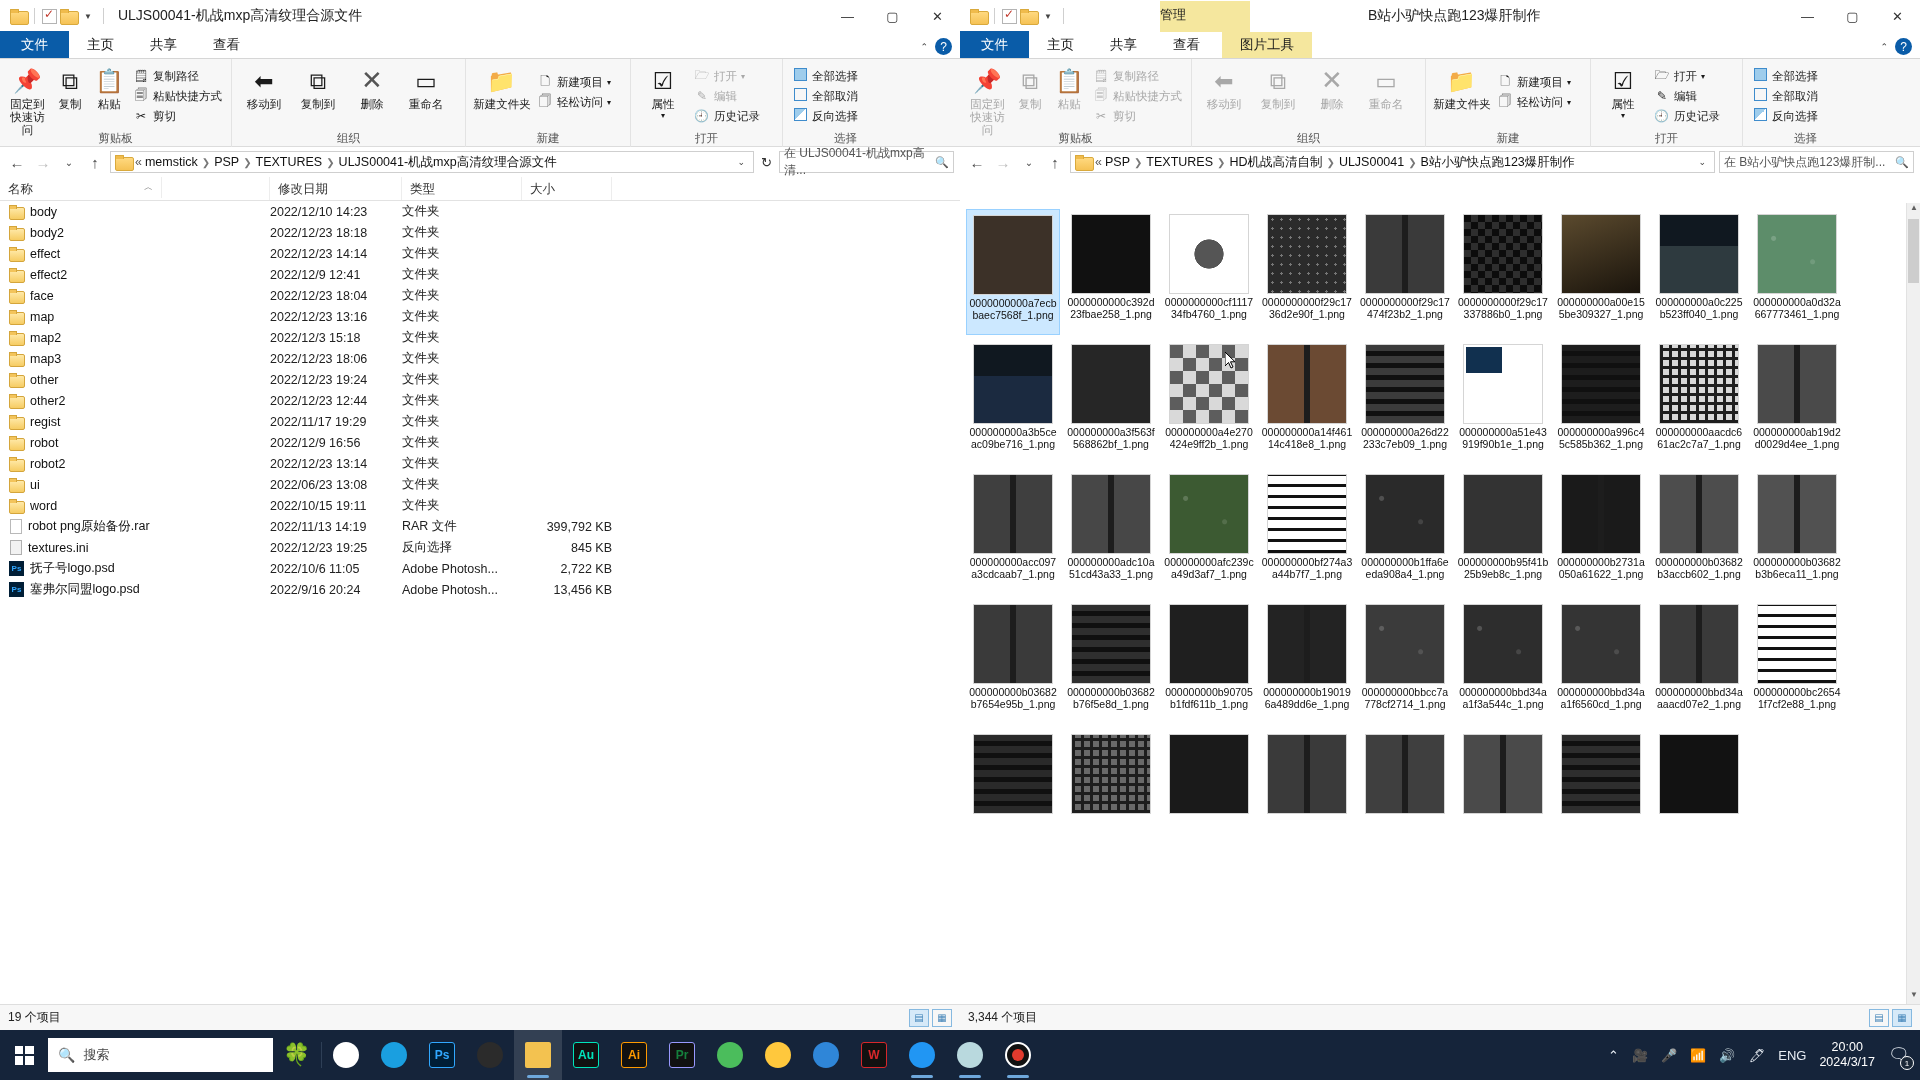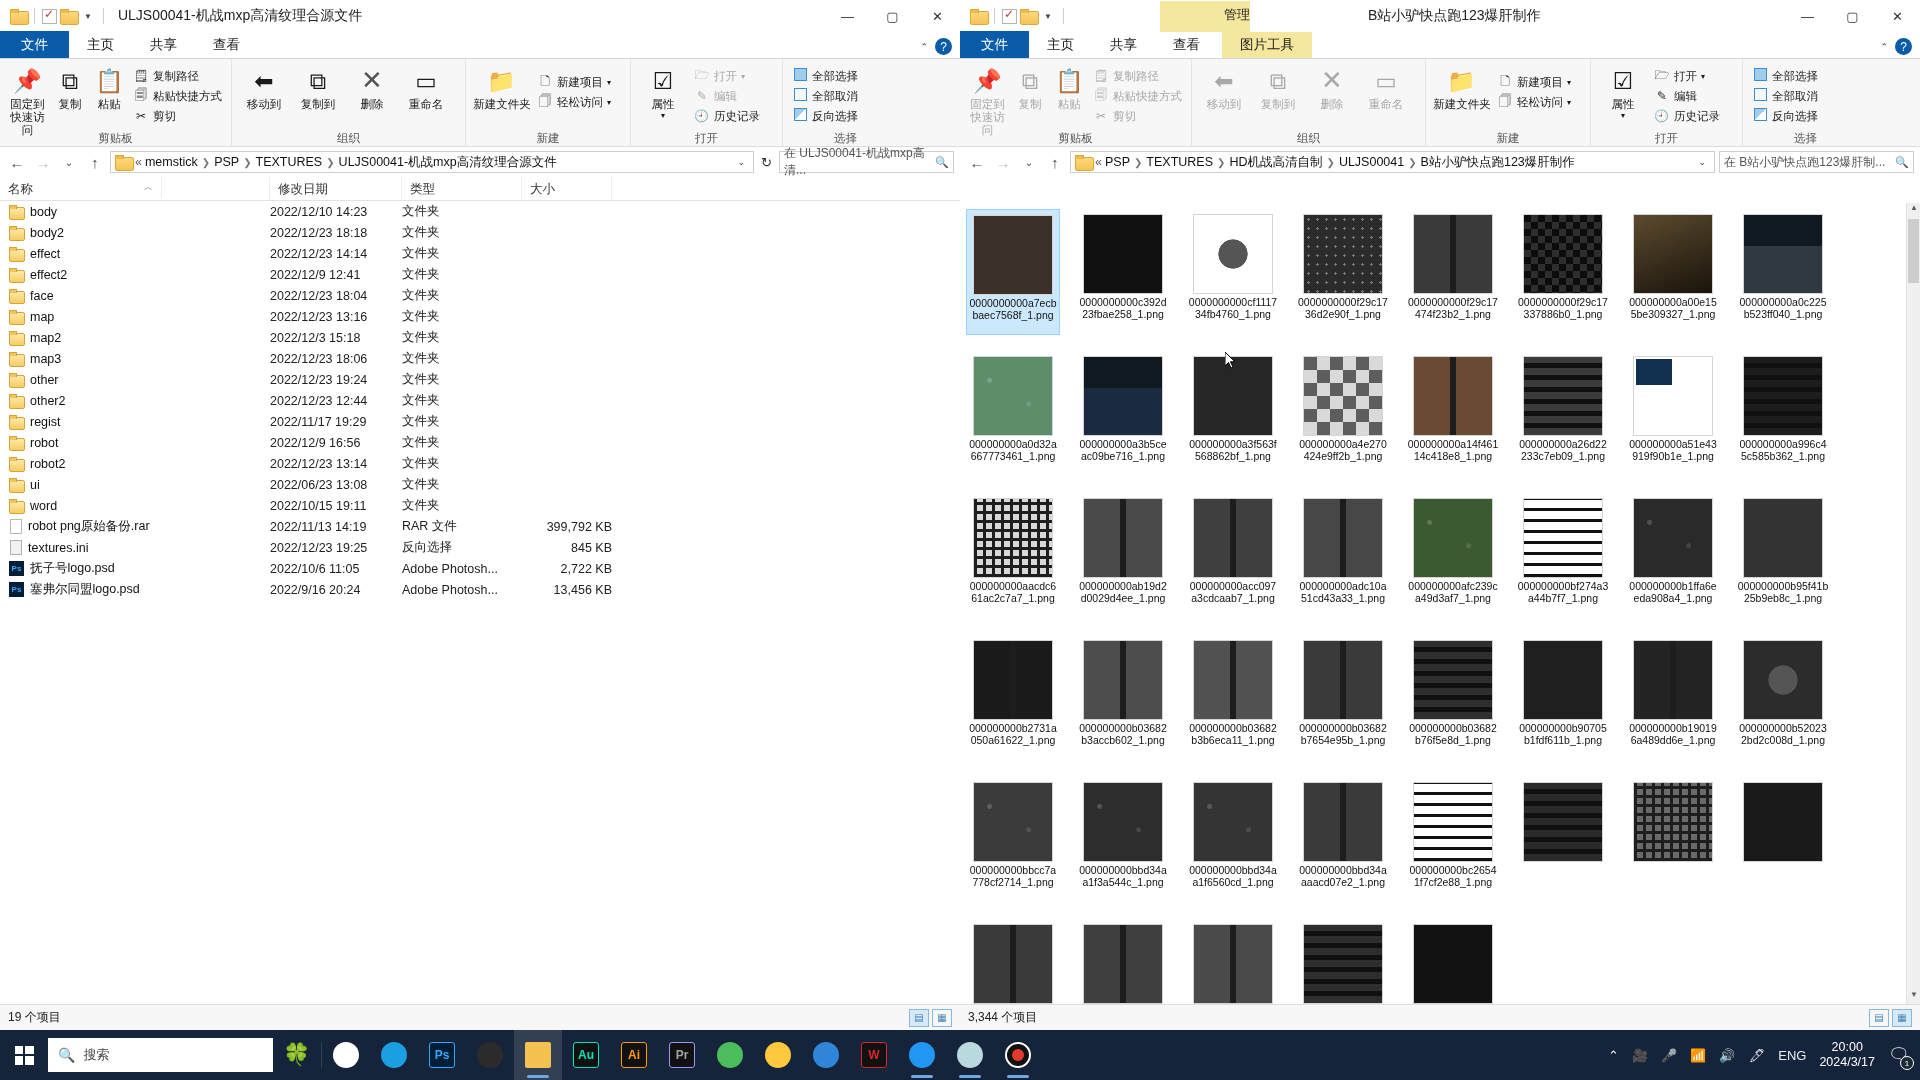--- a/index.html
+++ b/index.html
@@ -102,21 +102,21 @@
       border-top:1px solid #dedede; display:flex; align-items:center; padding:0 8px;
       font-size:12px; color:#222; }
   .viewtoggle { margin-left:auto; display:flex; gap:3px; align-items:center; }
   .vt { width:20px; height:18px; border:1px solid #86b9e0; display:flex; align-items:center;
       justify-content:center; font-size:10px; color:#3b7fb5; }
   .vt.active { background:#d6e9f8; }
 
   
   .gridwrap { position:absolute; left:0; right:0; top:203px; bottom:26px; overflow:hidden;
       background:#fff; padding:6px 4px 0 6px; }
-  .grid { display:flex; flex-wrap:wrap; gap:16px; }
+  .grid { display:flex; flex-wrap:wrap; gap:4px; }
   .cell { width:94px; height:126px; display:flex; flex-direction:column; align-items:center;
       padding-top:5px; }
   .cell.sel { background:#cce8ff; border:1px solid #99d1ff; }
   .thumb { width:80px; height:80px; background:#222; border:1px solid #d5d5d5; }
   .cap { width:92px; font-size:10.5px; line-height:1.18; text-align:center; color:#111;
       word-break:break-all; margin-top:2px; }
   .vsb { position:absolute; right:0; top:203px; bottom:26px; width:14px; background:#f0f0f0;
       border-left:1px solid #e2e2e2; }
   .vsb .thumbbar { position:absolute; top:0; left:1px; width:11px; height:64px; background:#cdcdcd; }
   .vsb .ar { position:absolute; left:0; width:14px; height:14px; text-align:center; font-size:8px; color:#606060; }
@@ -527,21 +527,21 @@
     <div class="titlebar">
       <div class="qat">
         <span class="folder-ico"></span>
         <span class="sep"></span>
         <span class="qat-prop"></span>
         <span class="folder-ico"></span>
         <span class="qat-caret">▼</span>
         <span class="sep"></span>
       </div>
       <div style="position:absolute;left:200px;top:1px;width:90px;height:31px;background:#f5e79e"></div>
-      <div style="position:absolute;left:200px;top:6px;width:90px;text-align:right;font-size:13px;color:#1b1b1b">管理</div>
+      <div style="position:absolute;left:200px;top:6px;width:90px;text-align:left;font-size:13px;color:#1b1b1b">管理</div>
       <div class="win-title" style="margin-left:300px">B站小驴快点跑123爆肝制作</div>
       <div class="win-ctrl">
         <div>—</div>
         <div>▢</div>
         <div class="cbx-close">✕</div>
       </div>
     </div>
 
     <div class="tabstrip">
       <div class="tab file">文件</div>
@@ -824,24 +824,20 @@
           </div>
           <div class="cell">
             <div class="thumb" style="background: rgb(31, 31, 31);"></div>
             <div class="cap">000000000b90705b1fdf611b_1.png</div>
           </div>
           <div class="cell">
             <div class="thumb" style="background: linear-gradient(90deg, rgb(35, 35, 35) 0px, rgb(35, 35, 35) 46%, rgb(29, 29, 29) 46%, rgb(29, 29, 29) 54%, rgb(35, 35, 35) 54%, rgb(35, 35, 35) 100%);"></div>
             <div class="cap">000000000b190196a489dd6e_1.png</div>
           </div>
           <div class="cell">
-            <div class="thumb" style="background: radial-gradient(rgb(85, 85, 85) 0px, rgb(85, 85, 85) 26%, rgb(44, 44, 44) 27%, rgb(44, 44, 44) 100%);"></div>
-            <div class="cap">000000000b520232bd2c008d_1.png</div>
-          </div>
-          <div class="cell">
             <div class="thumb" style="background: radial-gradient(circle at 20% 30%, rgba(255, 255, 255, 0.18) 0px, rgba(255, 255, 255, 0.18) 2px, transparent 3px), radial-gradient(circle at 70% 60%, rgba(255, 255, 255, 0.12) 0px, rgba(255, 255, 255, 0.12) 2px, transparent 3px), rgb(59, 59, 59);"></div>
             <div class="cap">000000000bbcc7a778cf2714_1.png</div>
           </div>
           <div class="cell">
             <div class="thumb" style="background: radial-gradient(circle at 20% 30%, rgba(255, 255, 255, 0.18) 0px, rgba(255, 255, 255, 0.18) 2px, transparent 3px), radial-gradient(circle at 70% 60%, rgba(255, 255, 255, 0.12) 0px, rgba(255, 255, 255, 0.12) 2px, transparent 3px), rgb(45, 45, 45);"></div>
             <div class="cap">000000000bbd34aa1f3a544c_1.png</div>
           </div>
           <div class="cell">
             <div class="thumb" style="background: radial-gradient(circle at 20% 30%, rgba(255, 255, 255, 0.18) 0px, rgba(255, 255, 255, 0.18) 2px, transparent 3px), radial-gradient(circle at 70% 60%, rgba(255, 255, 255, 0.12) 0px, rgba(255, 255, 255, 0.12) 2px, transparent 3px), rgb(52, 52, 52);"></div>
             <div class="cap">000000000bbd34aa1f6560cd_1.png</div>
@@ -941,21 +937,21 @@
         <div class="tbicon run active">
           <div class="appsq" style="background: rgb(243, 194, 80); border-radius: 2px;"></div>
         </div>
         <div class="tbicon">
           <div class="appsq" style="background: rgb(17, 17, 17); color: rgb(0, 228, 187); border: 1.5px solid rgb(0, 228, 187);">Au</div>
         </div>
         <div class="tbicon">
           <div class="appsq" style="background: rgb(17, 17, 17); color: rgb(255, 154, 0); border: 1.5px solid rgb(255, 154, 0);">Ai</div>
         </div>
         <div class="tbicon">
-          <div class="appsq" style="background: rgb(17, 17, 17); color: #a3a3a3; border: 1.5px solid rgb(153, 153, 255);">Pr</div>
+          <div class="appsq" style="background: rgb(17, 17, 17); color: #15803d; border: 1.5px solid rgb(153, 153, 255);">Pr</div>
         </div>
         <div class="tbicon">
           <div class="appsq" style="background: rgb(75, 189, 92); border-radius: 50%;"></div>
         </div>
         <div class="tbicon">
           <div class="appsq" style="background: rgb(255, 200, 61); border-radius: 50%;"></div>
         </div>
         <div class="tbicon">
           <div class="appsq" style="background: rgb(47, 134, 216); border-radius: 50%;"></div>
         </div>

